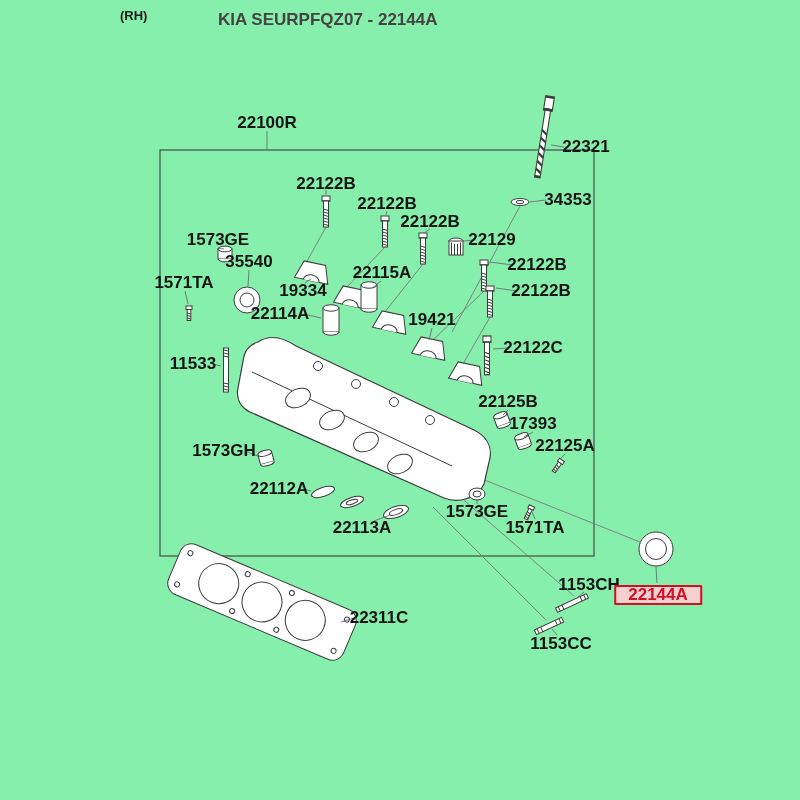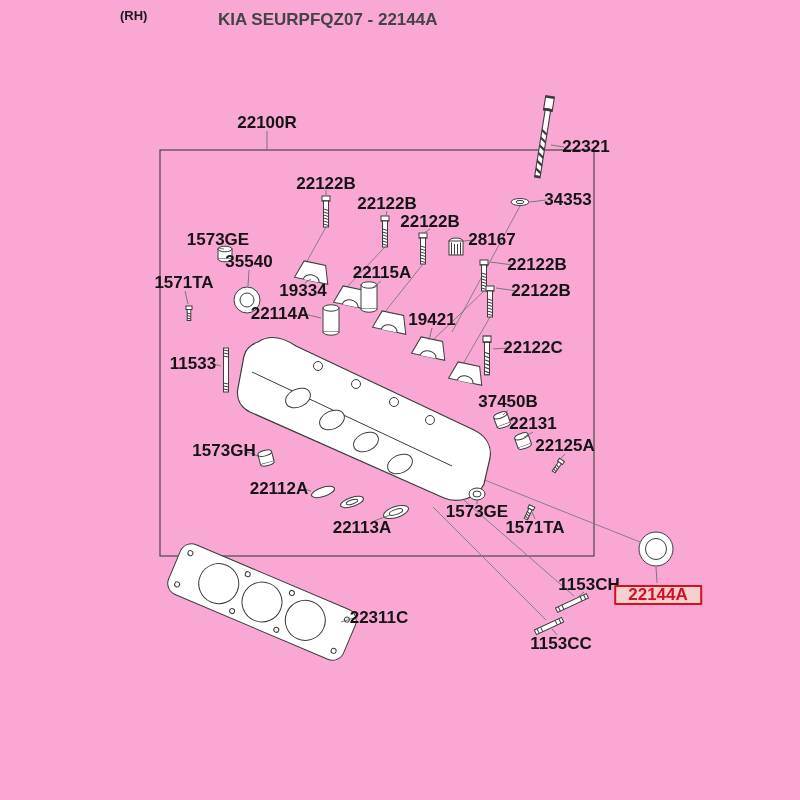--- a/index.html
+++ b/index.html
@@ -1,16 +1,16 @@
 <!DOCTYPE html>
 <html><head>
 <meta charset="utf-8">
 <style>
   html,body{margin:0;padding:0;background:#fff;}
-  #canvas{position:relative;width:800px;height:800px;background:#f9a8d4;overflow:hidden;
+  #canvas{position:relative;width:800px;height:800px;background:#86efac;overflow:hidden;
           font-family:"Liberation Sans",sans-serif;text-align:center;}
   #lineart{position:absolute;left:0;top:0;z-index:1;pointer-events:none;}
   .hdr-rh{position:absolute;left:120px;top:8px;font-size:13px;font-weight:700;color:#1a1a1a;z-index:2;}
   .hdr-title{position:absolute;left:218px;top:10px;font-size:17px;font-weight:700;color:#444;z-index:2;}
   .lbl{position:absolute;transform:translateX(-50%);font-size:17px;font-weight:700;color:#141414;
        white-space:nowrap;z-index:2;line-height:16px;}
   .lbl.hl{color:#d40f23;border:2px solid #d40f23;background:#f6cfcf;padding:0 12px;border-radius:1px;}
 </style>
 </head>
 <body>
@@ -234,34 +234,34 @@
 
   <div class="hdr-rh">(RH)</div>
   <div class="hdr-title">KIA SEURPFQZ07 - 22144A</div>
 
   <div class="lbl" style="left:267px;top:115px">22100R</div>
   <div class="lbl" style="left:586px;top:139px">22321</div>
   <div class="lbl" style="left:568px;top:192px">34353</div>
   <div class="lbl" style="left:326px;top:176px">22122B</div>
   <div class="lbl" style="left:387px;top:196px">22122B</div>
   <div class="lbl" style="left:430px;top:214px">22122B</div>
-  <div class="lbl" style="left:492px;top:232px">28167</div>
+  <div class="lbl" style="left:492px;top:232px">22129</div>
   <div class="lbl" style="left:537px;top:257px">22122B</div>
   <div class="lbl" style="left:541px;top:283px">22122B</div>
   <div class="lbl" style="left:218px;top:232px">1573GE</div>
   <div class="lbl" style="left:249px;top:254px">35540</div>
   <div class="lbl" style="left:184px;top:275px">1571TA</div>
   <div class="lbl" style="left:303px;top:283px">19334</div>
   <div class="lbl" style="left:382px;top:265px">22115A</div>
   <div class="lbl" style="left:280px;top:306px">22114A</div>
   <div class="lbl" style="left:432px;top:312px">19421</div>
   <div class="lbl" style="left:533px;top:340px">22122C</div>
   <div class="lbl" style="left:193px;top:356px">11533</div>
-  <div class="lbl" style="left:508px;top:394px">37450B</div>
-  <div class="lbl" style="left:533px;top:416px">22131</div>
+  <div class="lbl" style="left:508px;top:394px">22125B</div>
+  <div class="lbl" style="left:533px;top:416px">17393</div>
   <div class="lbl" style="left:565px;top:438px">22125A</div>
   <div class="lbl" style="left:224px;top:443px">1573GH</div>
   <div class="lbl" style="left:279px;top:481px">22112A</div>
   <div class="lbl" style="left:362px;top:520px">22113A</div>
   <div class="lbl" style="left:477px;top:504px">1573GE</div>
   <div class="lbl" style="left:535px;top:520px">1571TA</div>
   <div class="lbl" style="left:379px;top:610px">22311C</div>
   <div class="lbl" style="left:589px;top:577px">1153CH</div>
   <div class="lbl hl" style="left:658px;top:585px">22144A</div>
   <div class="lbl" style="left:561px;top:636px">1153CC</div>

